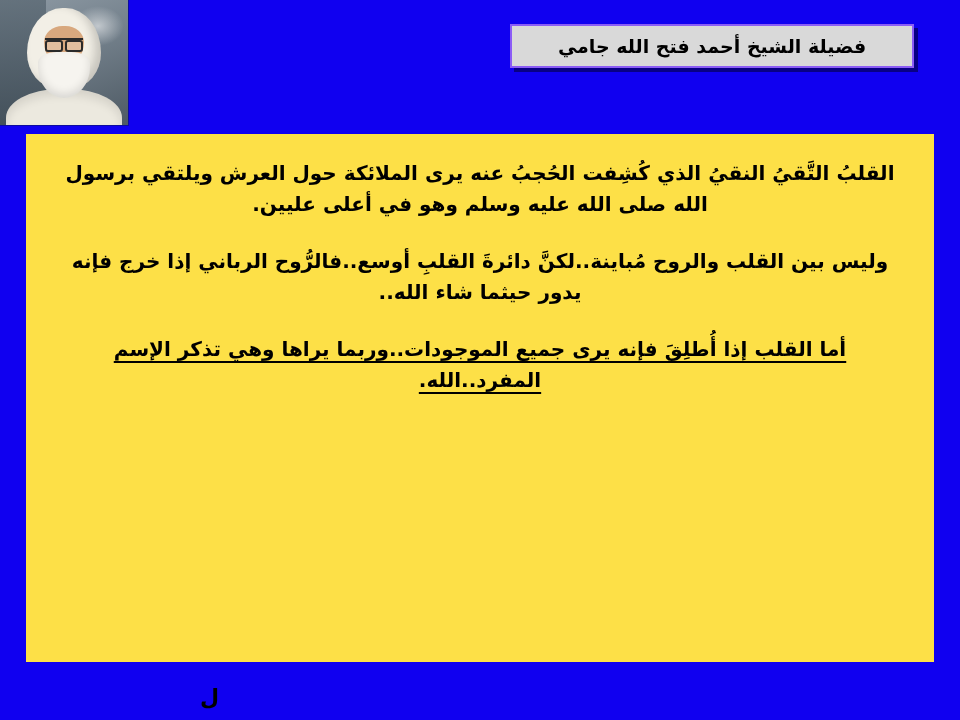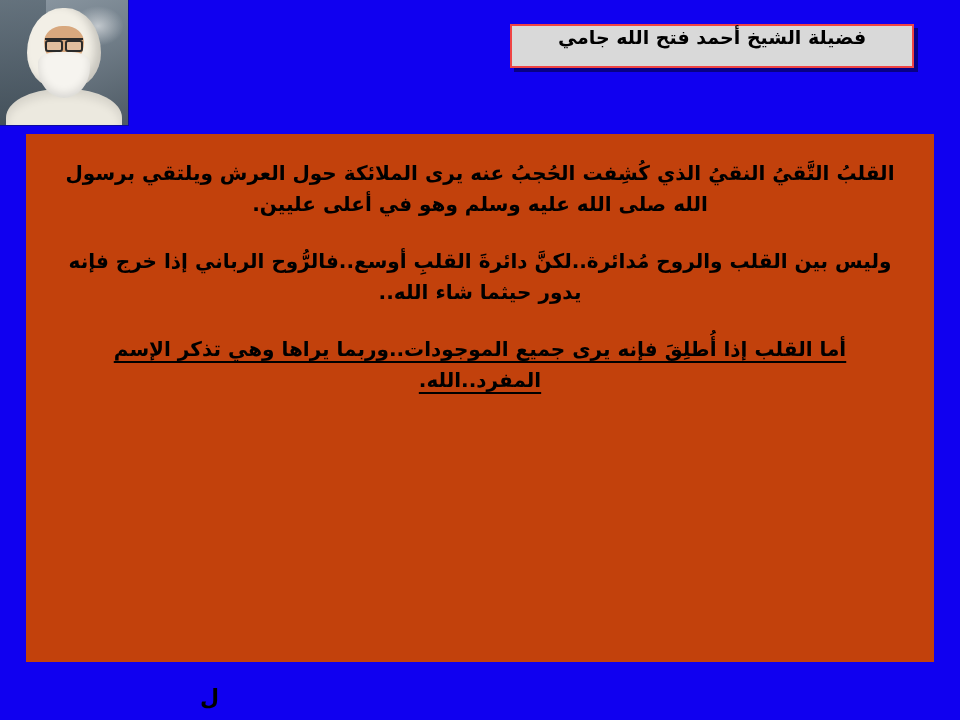--- a/index.html
+++ b/index.html
@@ -113,43 +113,43 @@
   }
 
   
   .title-plate {
     position: absolute;
     right: 46px;
     top: 24px;
     width: 400px;
     height: 40px;
     background: #d9d9d9;
-    border: 2px solid #ef4444;
+    border: 2px solid #8b5cf6;
     box-shadow: 4px 4px 0 rgba(0,0,0,.45);
     display: flex;
-    align-items: flex-start;
+    align-items: center;
     justify-content: center;
   }
   .title-plate .title-text {
     font-family: "DejaVu Sans", "Liberation Sans", sans-serif;
     font-weight: bold;
     font-size: 19px;
     color: #000;
     white-space: nowrap;
     letter-spacing: 0;
   }
 
   
   .content-card {
     position: absolute;
     left: 26px;
     right: 26px;
     top: 134px;
     bottom: 58px;
-    background: #c2410c;
+    background: #fde047;
     padding: 16px 28px 10px 28px;
     box-sizing: border-box;
     overflow: hidden;
   }
   .para {
     font-family: "DejaVu Sans", "Liberation Sans", sans-serif;
     font-weight: bold;
     color: #000;
     text-align: center;
     line-height: 1.55;
@@ -188,17 +188,17 @@
   <div class="beard"></div>
   <div class="glasses"></div>
 </div>
 
 <div class="title-plate">
   <span class="title-text">فضيلة الشيخ أحمد فتح الله جامي</span>
 </div>
 
 <div class="content-card">
   <p class="para p1">القلبُ التَّقيُ النقيُ الذي كُشِفت الحُجبُ عنه يرى الملائكة حول العرش ويلتقي برسول الله صلى الله عليه وسلم وهو في أعلى عليين.</p>
-  <p class="para p3">وليس بين القلب والروح مُدائرة..لكنَّ دائرةَ القلبِ أوسع..فالرُّوح الرباني إذا خرج فإنه يدور حيثما شاء الله..</p>
+  <p class="para p3">وليس بين القلب والروح مُباينة..لكنَّ دائرةَ القلبِ أوسع..فالرُّوح الرباني إذا خرج فإنه يدور حيثما شاء الله..</p>
   <p class="para p4">أما القلب إذا أُطلِقَ فإنه يرى جميع الموجودات..وربما يراها وهي تذكر الإسم المفرد..الله.</p>
 </div>
 
 <div class="bottom-mark">ل</div>
 
 </body></html>

